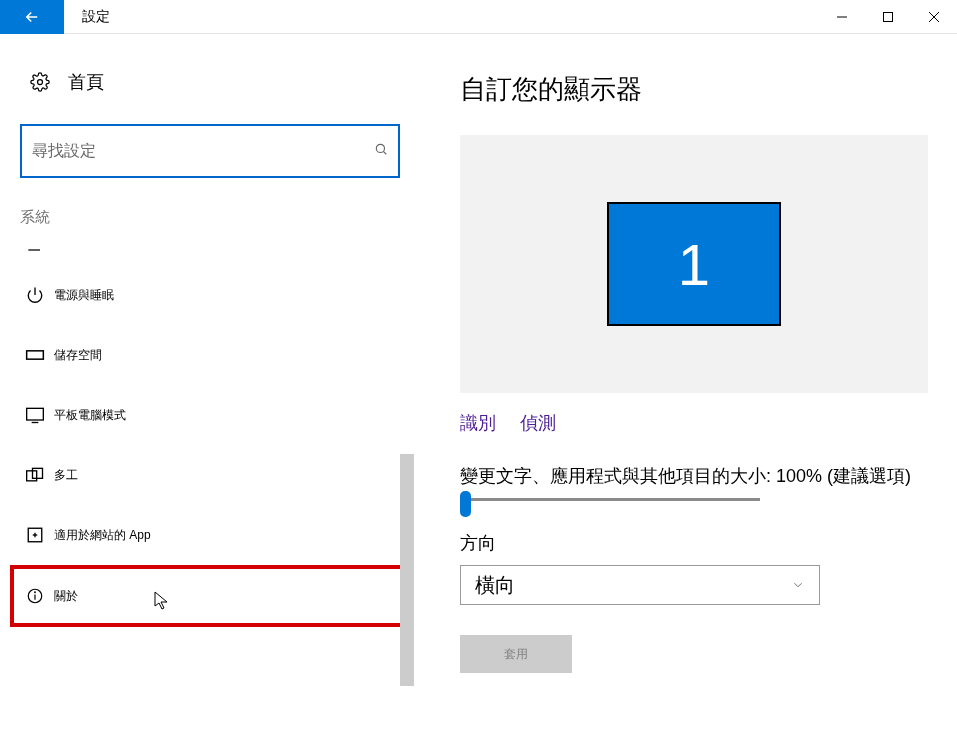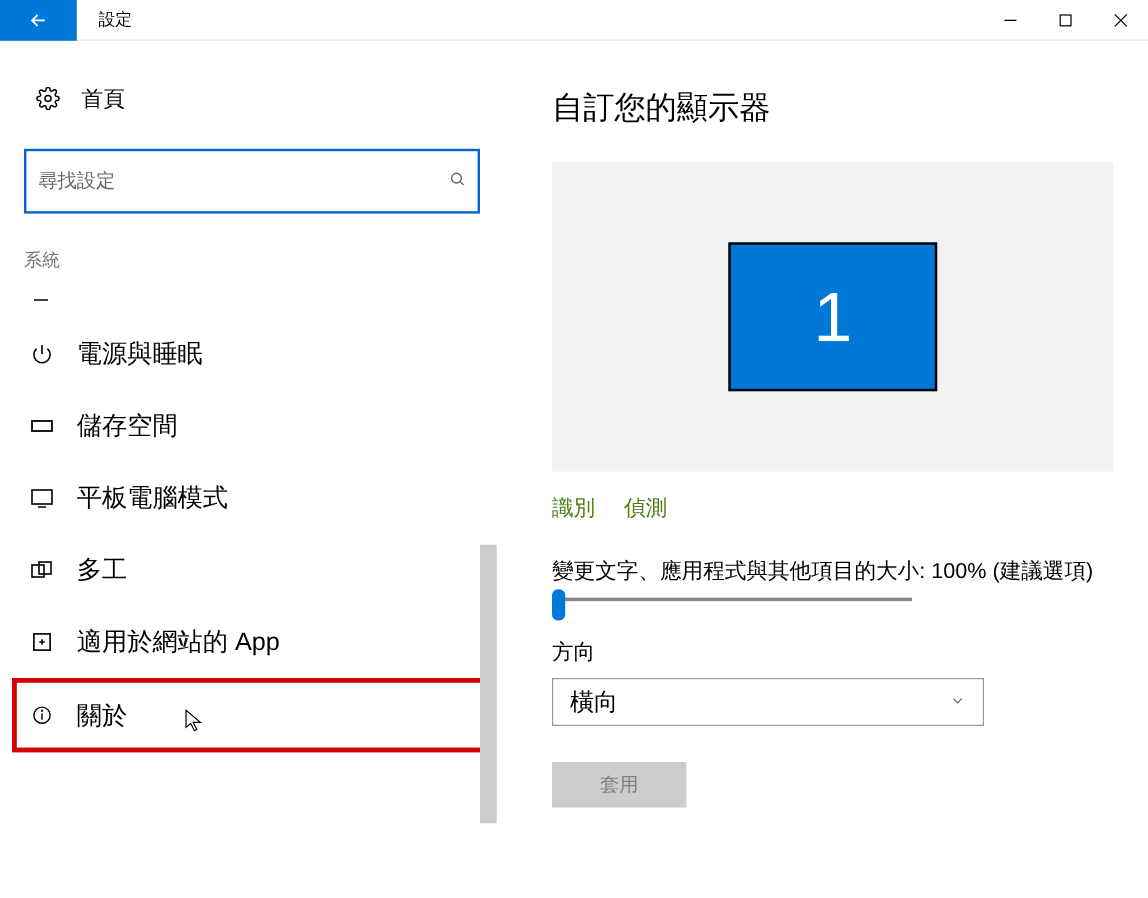--- a/index.html
+++ b/index.html
@@ -93,24 +93,24 @@
       color: #737373;
     }
     .nav-list {
       margin-top: 8px;
       width: 390px;
       position: relative;
     }
     .nav-item {
       display: flex;
       align-items: center;
-      gap: 18px;
+      gap: 8px;
       height: 60px;
       padding-left: 4px;
-      font-size: 21px;
+      font-size: 12px;
     }
     .nav-item.truncated {
       height: 30px;
       align-items: flex-start;
       overflow: hidden;
     }
     .nav-item .icon {
       width: 22px;
       display: flex;
       justify-content: center;
@@ -172,21 +172,21 @@
       color: #fff;
       font-size: 58px;
       font-weight: 300;
     }
     .link-row {
       margin-top: 18px;
       display: flex;
       gap: 24px;
     }
     .link-row span {
-      color: #4d7c0f;
+      color: #4c1d95;
       font-size: 18px;
     }
     .scale-label {
       margin-top: 28px;
       font-size: 18px;
       line-height: 1.5;
     }
     .slider {
       margin-top: 8px;
       width: 300px;
@@ -229,21 +229,21 @@
       gap: 20px;
     }
     .action-btn {
       width: 112px;
       height: 38px;
       background: #ccc;
       display: flex;
       align-items: center;
       justify-content: center;
       color: #808080;
-      font-size: 16px;
+      font-size: 12px;
     }
   </style>
 </head>
 <body>
 
 <div class="titlebar">
   <div class="back-btn">
     <svg width="18" height="18" viewBox="0 0 24 24" fill="none" stroke="#fff" stroke-width="2">
       <path d="M19 12H5M11 18l-6-6 6-6"></path>
     </svg>

